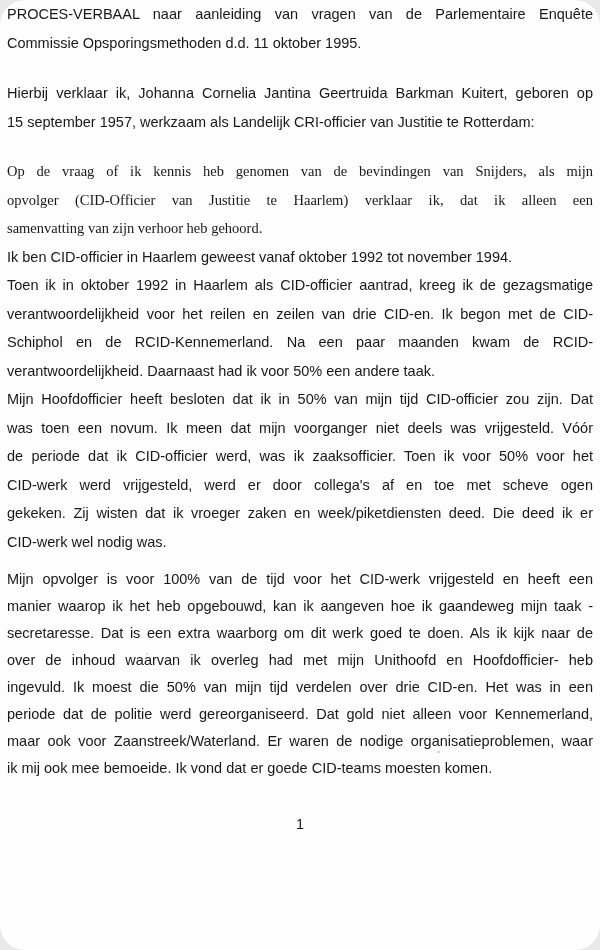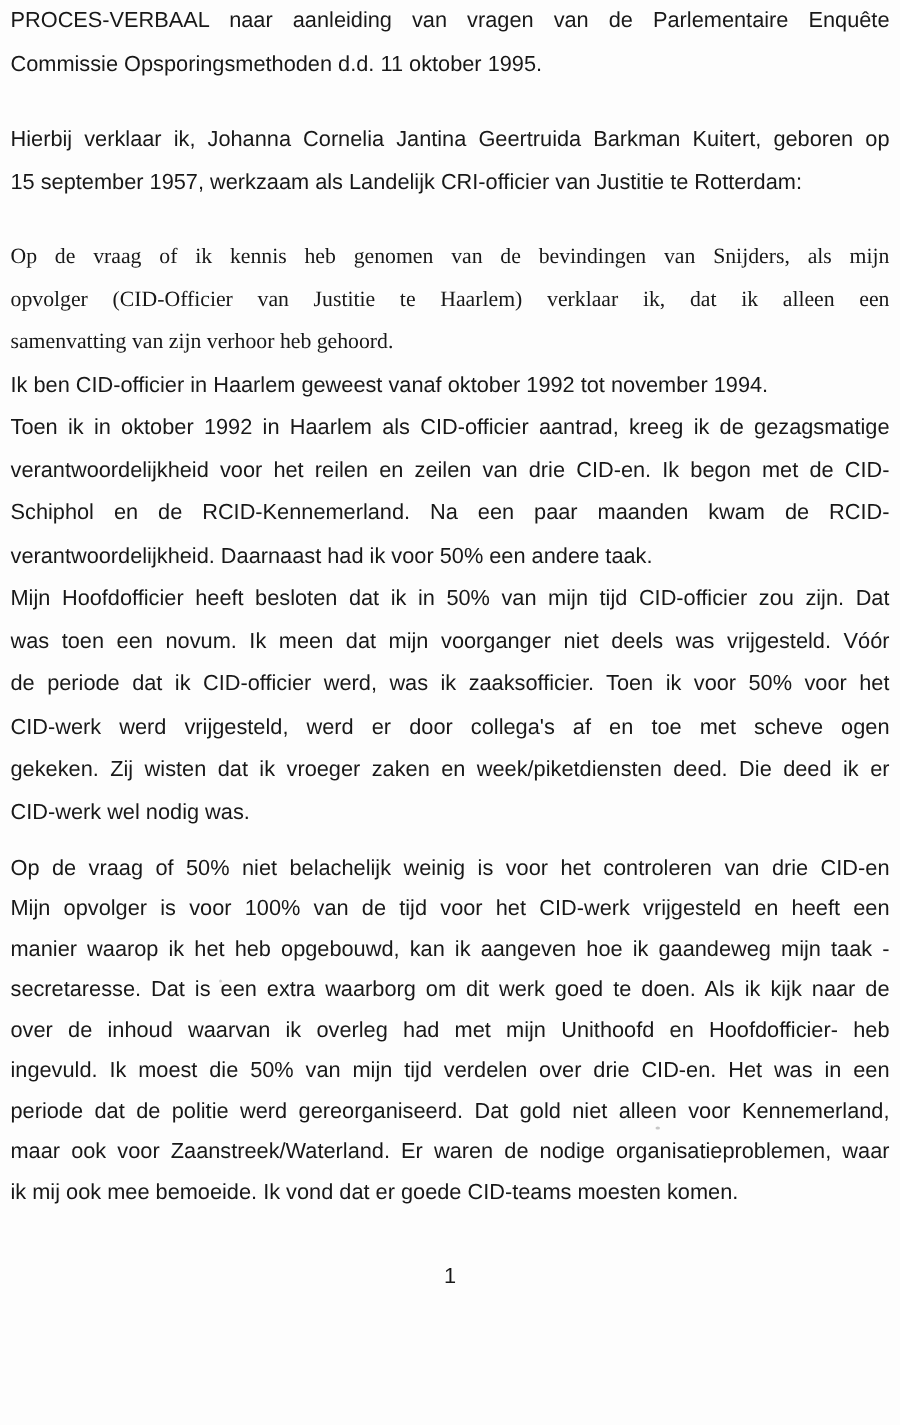--- a/index.html
+++ b/index.html
@@ -8,20 +8,21 @@
     width: 600px;
     height: 950px;
     margin: 0 auto;
     background: #fdfdfd;
     box-sizing: border-box;
     padding: 0 7px;
     overflow: hidden;
     font-family: "Liberation Sans", "DejaVu Sans", sans-serif;
     font-size: 14.5px;
     color: #181818;
+    border-radius: 25px;
   }
   .para { margin: 0; }
   .ln { line-height: 28.5px; overflow: hidden; }
   
   .j { text-align: justify; text-align-last: justify; }
   
   .gap-a { margin-top: 22px; }
   .gap-b { margin-top: 21px; font-family: Liberation Serif, serif; }
   .gap-c { margin-top: 10px; }
   
@@ -71,21 +72,20 @@
   <div class="para">
     <div class="ln j">Mijn Hoofdofficier heeft besloten dat ik in 50% van mijn tijd CID-officier zou zijn. Dat</div>
     <div class="ln j">was toen een novum. Ik meen dat mijn voorganger niet deels was vrijgesteld. Vóór</div>
     <div class="ln j">de periode dat ik CID-officier werd, was ik zaaksofficier. Toen ik voor 50% voor het</div>
     <div class="ln j">CID-werk werd vrijgesteld, werd er door collega's af en toe met scheve ogen</div>
     <div class="ln j">gekeken. Zij wisten dat ik vroeger zaken en week/piketdiensten deed. Die deed ik er</div>
     <div class="ln">CID-werk wel nodig was.</div>
   </div>
 
   <div class="para gap-c tight">
-    <div class="ln j">Op de vraag of 50% niet belachelijk weinig is voor het controleren van drie CID-en</div>
   </div>
 
   <div class="para tight">
     <div class="ln j">Mijn opvolger is voor 100% van de tijd voor het CID-werk vrijgesteld en heeft een</div>
     <div class="ln j">manier waarop ik het heb opgebouwd, kan ik aangeven hoe ik gaandeweg mijn taak -</div>
     <div class="ln j">secretaresse. Dat is een extra waarborg om dit werk goed te doen. Als ik kijk naar de</div>
     <div class="ln j">over de inhoud waarvan ik overleg had met mijn Unithoofd en Hoofdofficier- heb</div>
     <div class="ln j">ingevuld. Ik moest die 50% van mijn tijd verdelen over drie CID-en. Het was in een</div>
     <div class="ln j">periode dat de politie werd gereorganiseerd. Dat gold niet alleen voor Kennemerland,</div>
     <div class="ln j">maar ook voor Zaanstreek/Waterland. Er waren de nodige organisatieproblemen, waar</div>

